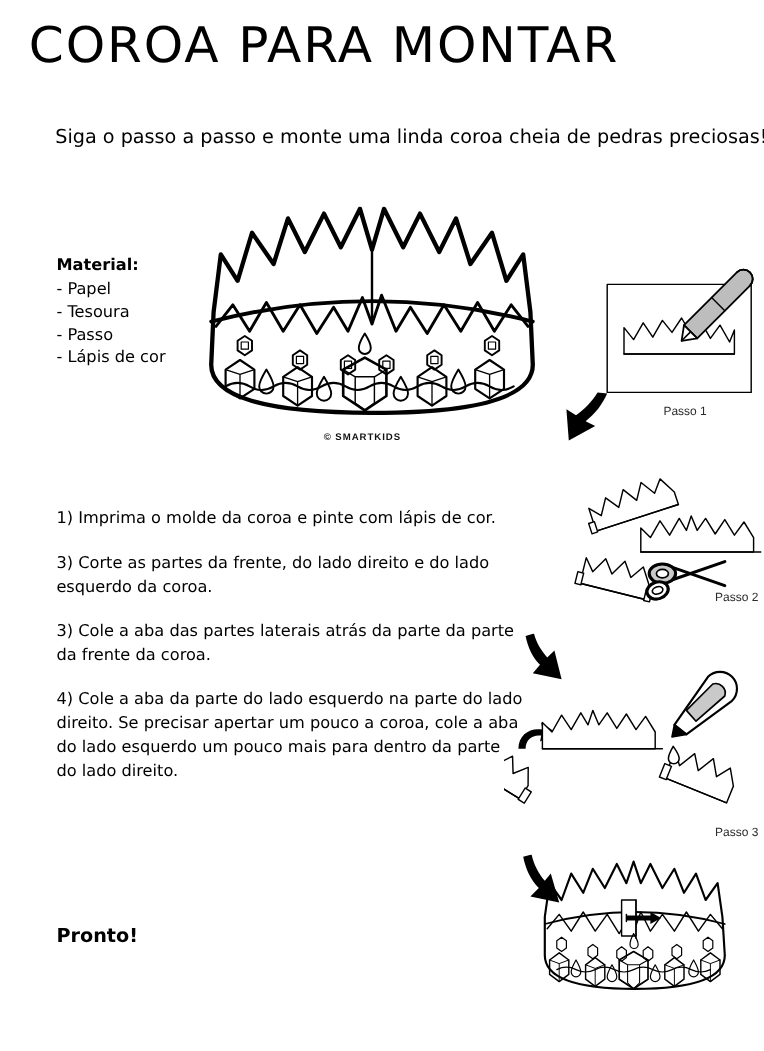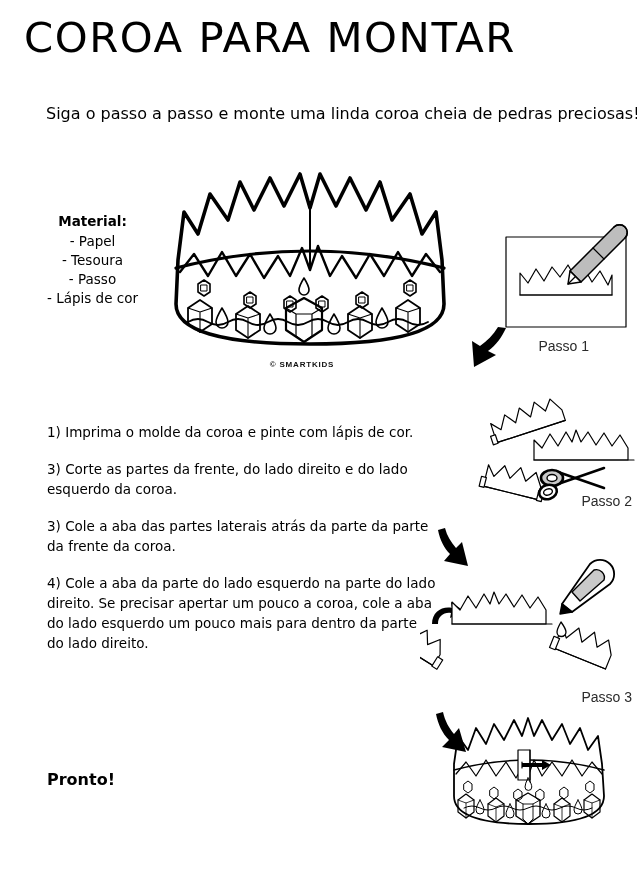--- a/index.html
+++ b/index.html
@@ -45,21 +45,20 @@
   }
 
   
   .material-block {
     position: absolute;
     left: 47px;
     top: 212px;
     font-size: 13.5px;
     line-height: 19px;
     font-family: "DejaVu Sans", sans-serif;
-    text-align: center;
   }
   .material-heading {
     font-weight: bold;
     font-size: 13.5px;
     margin-bottom: 1px;
   }
   .material-item { white-space: nowrap; }
 
   
   .instructions-block {
@@ -86,21 +85,21 @@
     top: 770px;
     font-size: 16px;
     line-height: 19px;
     font-weight: bold;
     font-family: "DejaVu Sans", sans-serif;
   }
 
   
   .step-label {
     position: absolute;
-    font-size: 14px;
+    font-size: 10px;
     font-family: "Liberation Sans", sans-serif;
     color: #2b2b2b;
     white-space: nowrap;
   }
   .step-1 { left: 589px; top: 338px; transform: translateX(-100%); }
   .step-2 { left: 632px; top: 493px; transform: translateX(-100%); }
   .step-3 { left: 632px; top: 689px; transform: translateX(-100%); }
 
   
   .watermark-smartkids {

